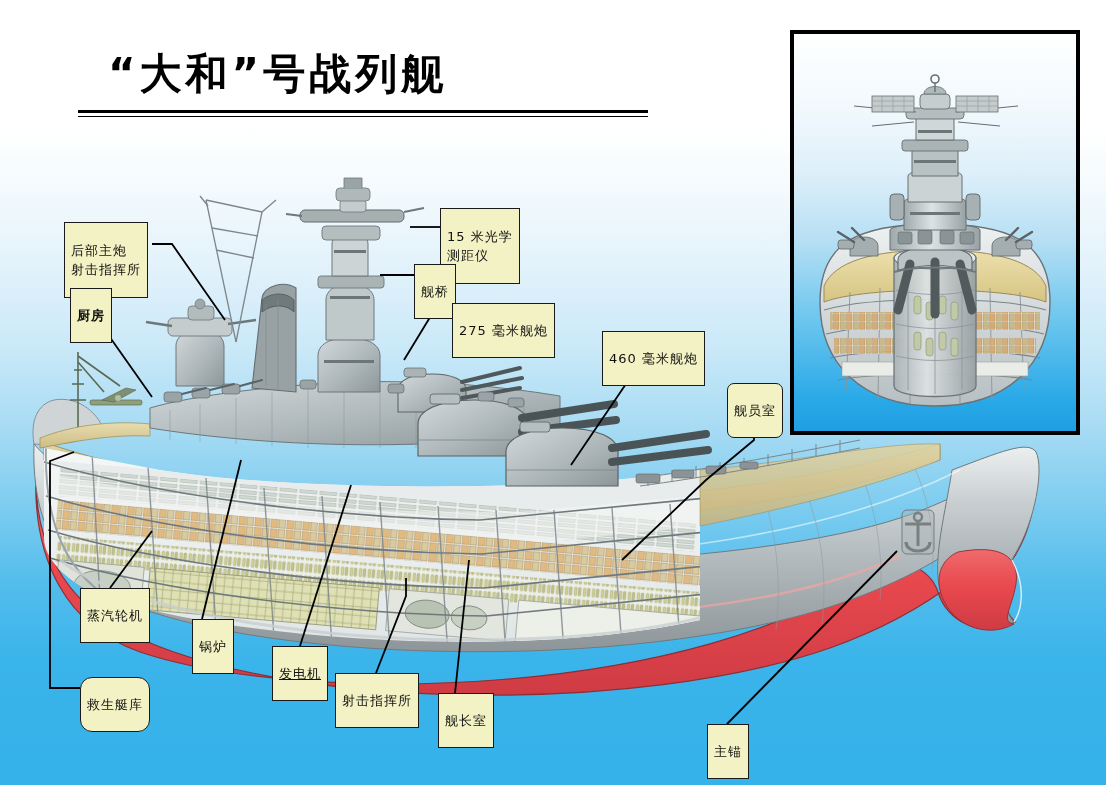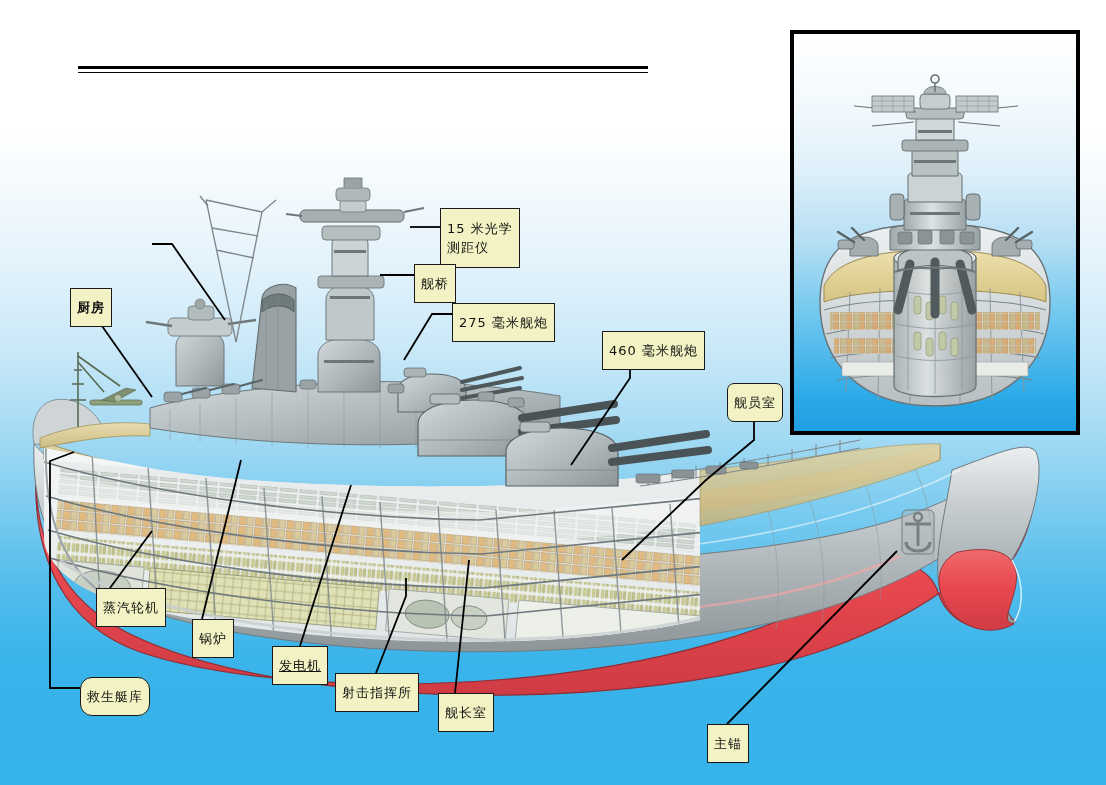--- a/index.html
+++ b/index.html
@@ -36,21 +36,21 @@
   #title-rule .r2{height:1px;background:#000;margin-top:3px;}
 
   
   .callout{
     position:absolute;
     background:#f2f2c4;
     border:1.5px solid #1a1a1a;
     color:#111;
     font-family:"DejaVu Sans","Liberation Sans",sans-serif;
     font-size:13px;line-height:17px;
-    padding:10px 6px;
+    padding:18px 6px;
     white-space:pre-line;
     text-align:left;
     letter-spacing:1px;
     z-index:40;
   }
   .callout.c2{line-height:19px;}
 
   
   #leaders{position:absolute;left:0;top:0;width:1106px;height:785px;z-index:30;}
 
@@ -65,20 +65,21 @@
 
   
   #artwork{position:absolute;left:0;top:0;width:1106px;height:785px;z-index:10;}
 </style>
 </head>
 <body>
 
 <div id="page">
 
   <div id="title-block">
+    <div id="page-title">“大和”号战列舰</div>
     <div id="title-rule">
       <div class="r1"></div>
       <div class="r2"></div>
     </div>
   </div>
 
   <svg id="artwork" viewBox="0 0 1106 785" preserveAspectRatio="none">
     <defs>
       <linearGradient id="hullGrey" x1="0" y1="0" x2="0" y2="1">
         <stop offset="0%" stop-color="#eceff0"></stop>
@@ -386,28 +387,30 @@
       <polyline points="110,588 152,531"></polyline>
       <polyline points="202,619 241,460"></polyline>
       <polyline points="300,646 351,485"></polyline>
       <polyline points="376,673 406,596 406,578"></polyline>
       <polyline points="80,688 50,688 50,461 74,452"></polyline>
       <polyline points="455,693 469,560"></polyline>
       <polyline points="727,724 897,551"></polyline>
     </g>
   </svg>
 
+  <div class="callout c2" style="left:64px;top:222px;">后部主炮
+射击指挥所</div>
   <div class="callout c2" style="left:440px;top:208px;">15 米光学
 测距仪</div>
   <div class="callout" style="left:414px;top:264px;">舰桥</div>
   <div class="callout" style="left:70px;top:288px;font-weight:bold;">厨房</div>
   <div class="callout" style="left:452px;top:303px;">275 毫米舰炮</div>
   <div class="callout" style="left:602px;top:331px;">460 毫米舰炮</div>
   <div class="callout" style="left:727px;top:383px;border-radius:7px;">舰员室</div>
-  <div class="callout" style="left:96px;top:588px;">蒸汽轮机</div>
+  <div class="callout" style="left:80px;top:588px;">蒸汽轮机</div>
   <div class="callout" style="left:192px;top:619px;">锅炉</div>
   <div class="callout" style="left:272px;top:646px;text-decoration:underline;">发电机</div>
   <div class="callout" style="left:335px;top:673px;">射击指挥所</div>
   <div class="callout" style="left:80px;top:677px;border-radius:12px;">救生艇库</div>
   <div class="callout" style="left:438px;top:693px;">舰长室</div>
   <div class="callout" style="left:707px;top:724px;">主锚</div>
 
   <div id="inset">
     <svg viewBox="0 0 282 397" preserveAspectRatio="xMidYMid meet">
       <defs>

